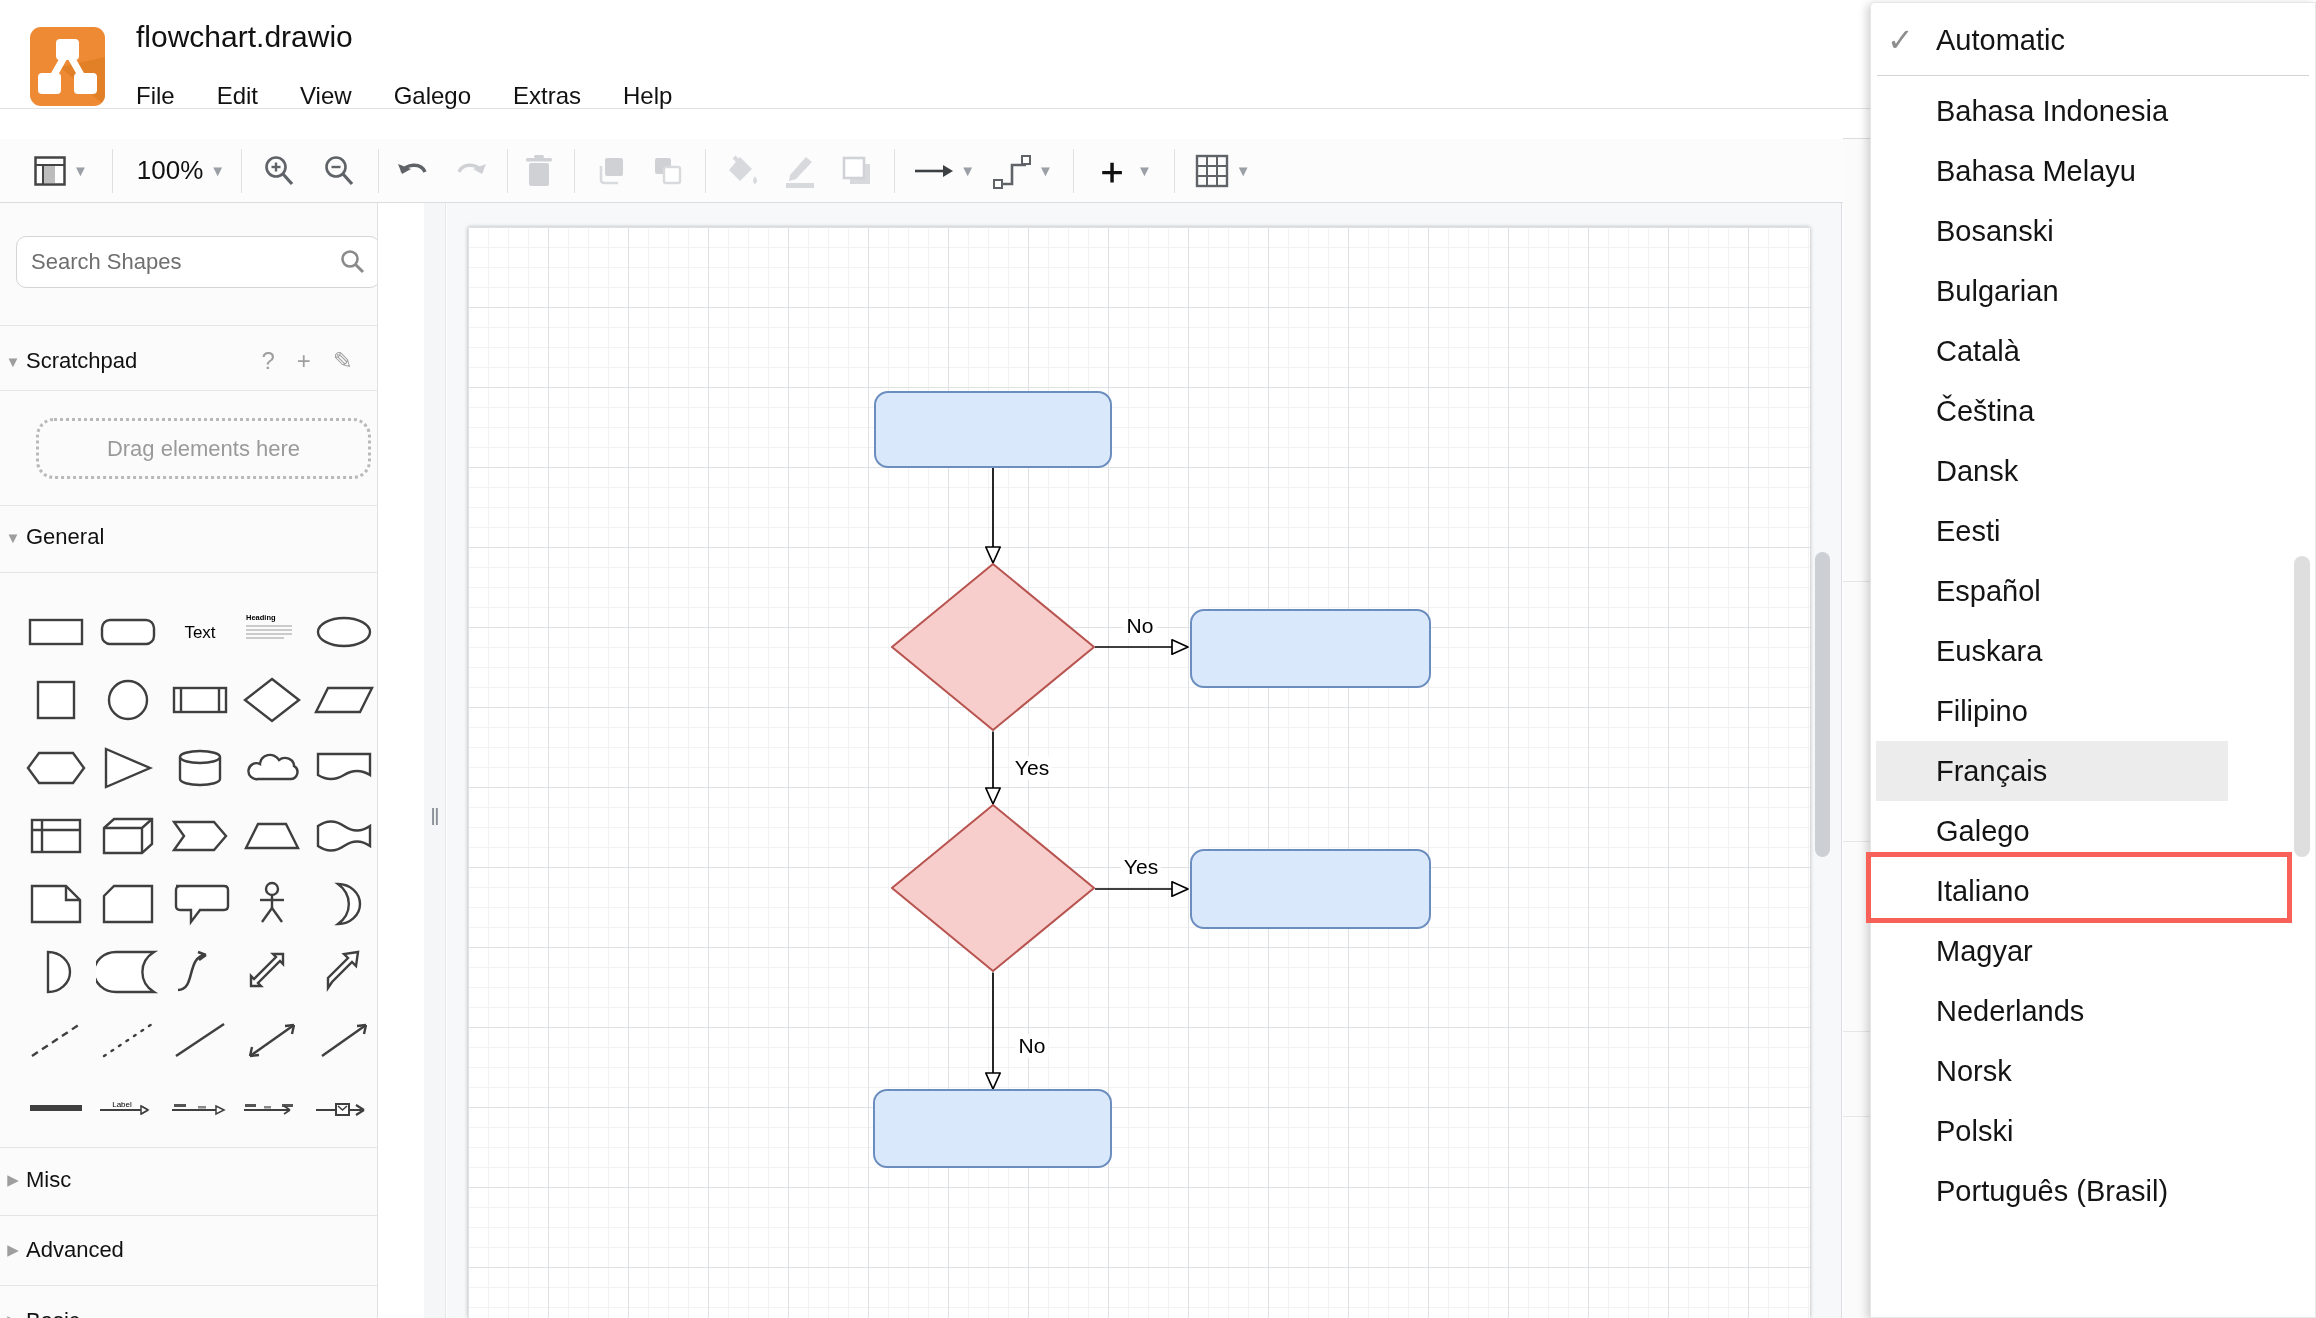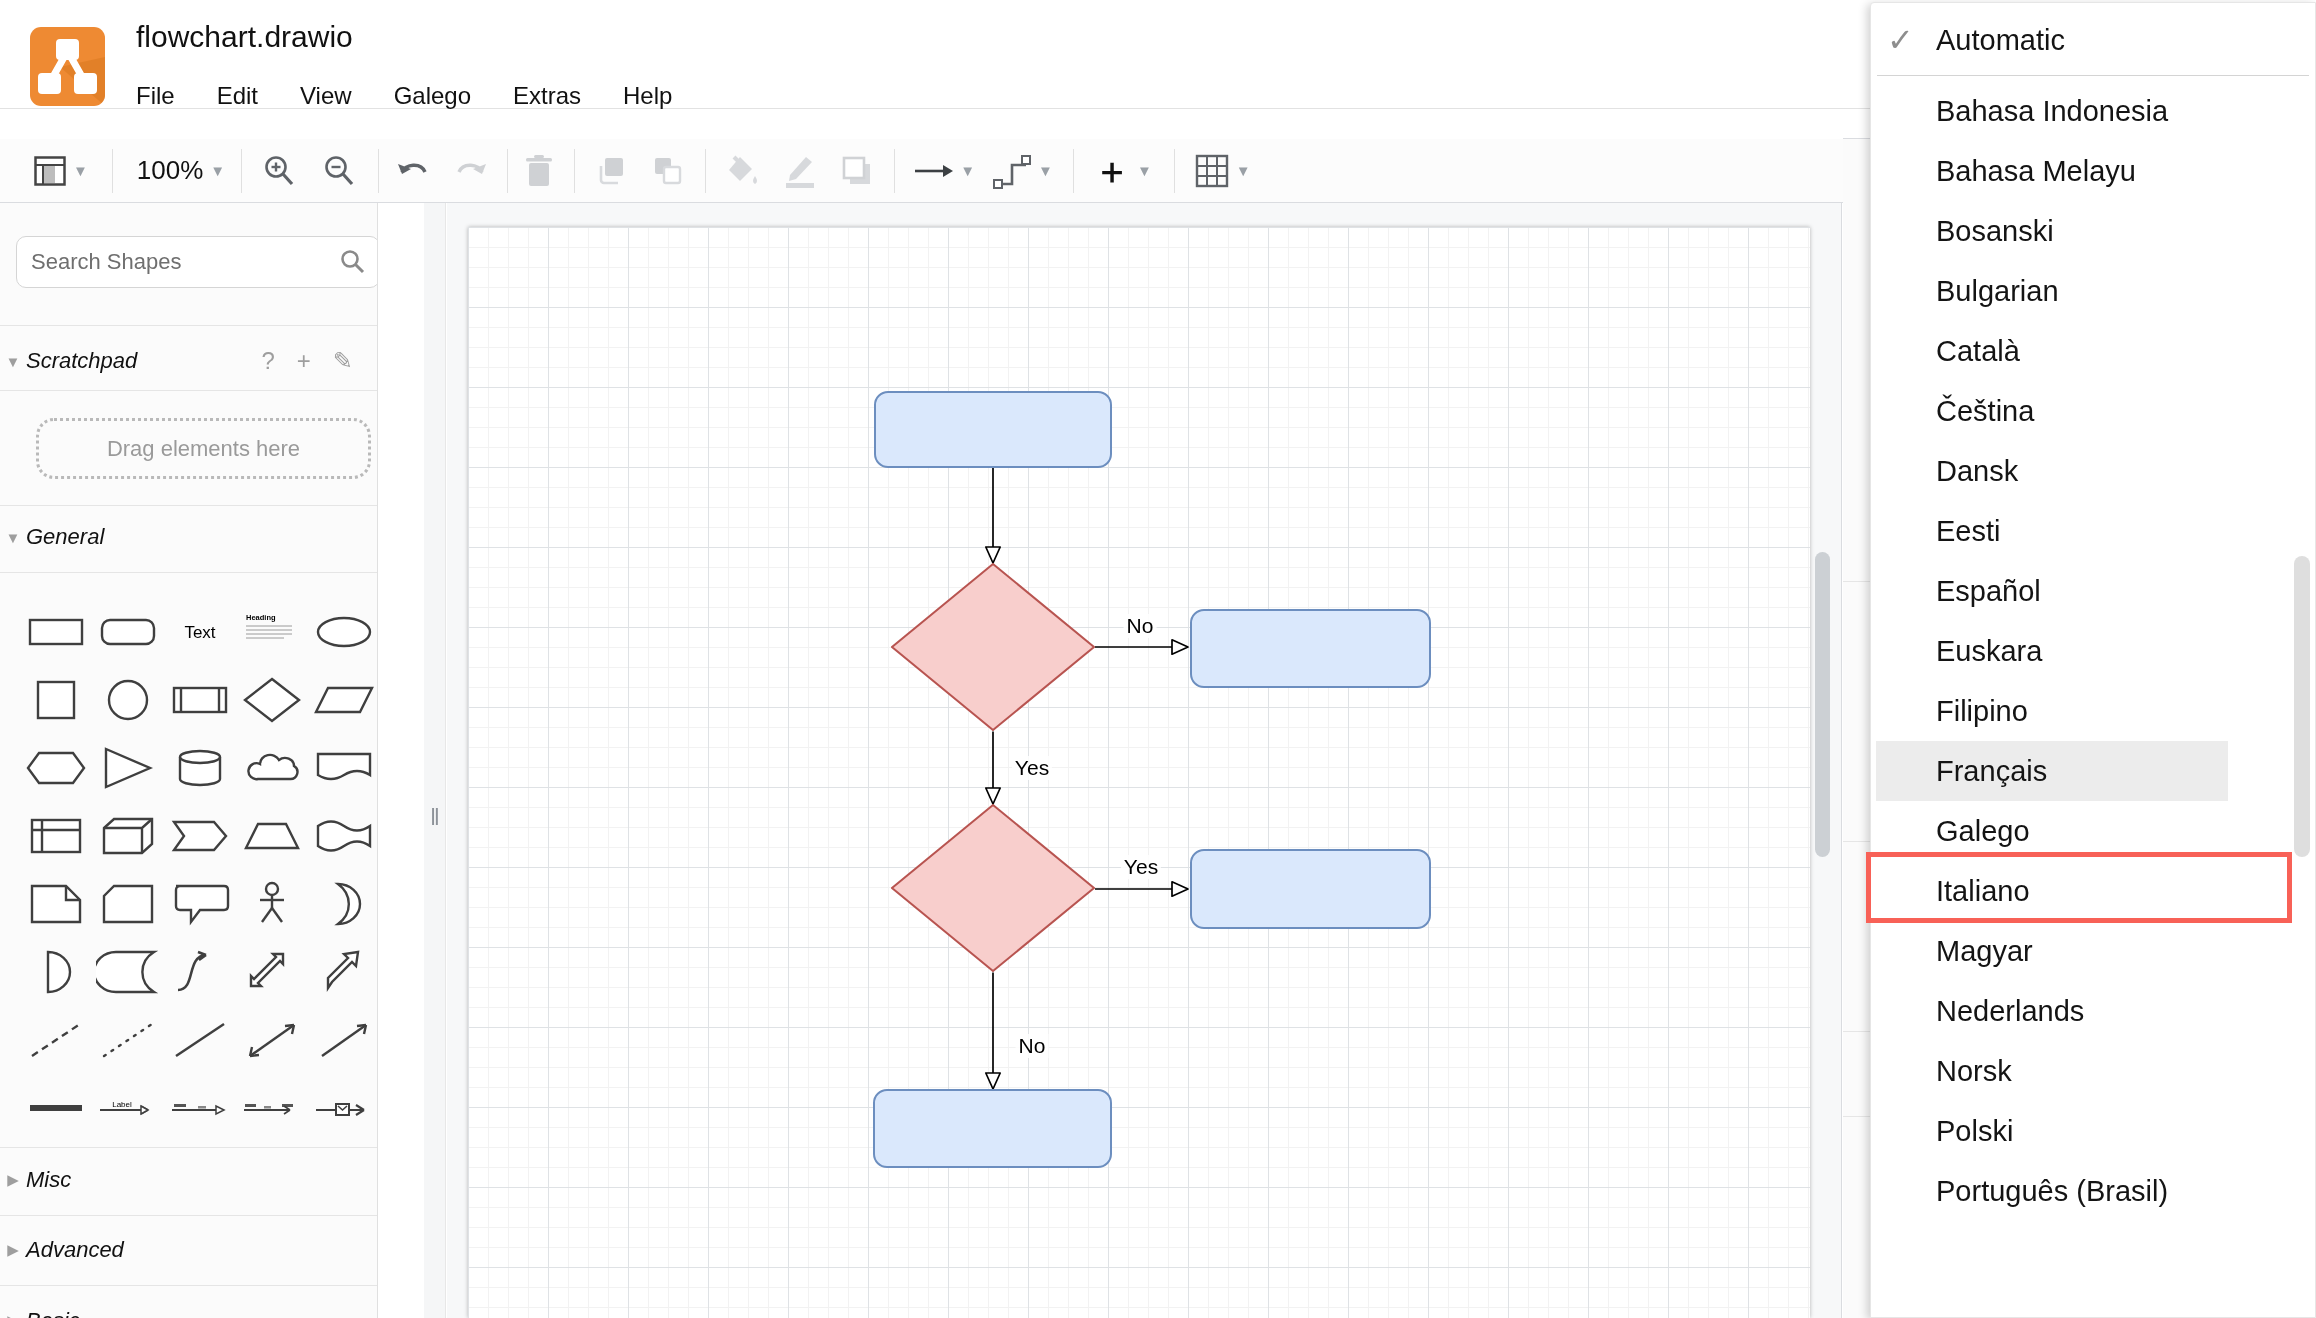--- a/index.html
+++ b/index.html
@@ -31,21 +31,21 @@
   .sidebar { position:absolute; left:0; top:203px; width:378px; height:1115px; background:#fbfbfb;
     border-right:1px solid #e0e0e0; overflow:hidden; }
   .search-box { position:absolute; left:16px; top:33px; width:364px; height:52px; background:#fff;
     border:1px solid #d5d5d5; border-radius:10px; display:flex; align-items:center; padding:0 14px; }
   .search-box input { flex:1; border:none; outline:none; font-size:22px; color:#444; background:transparent;
     font-family:"Liberation Sans", sans-serif; }
   .search-box input::placeholder { color:#6f6f6f; opacity:1; }
   .sb-divider { position:absolute; left:0; width:423px; height:1px; background:#e5e5e5; }
   .section-header { position:absolute; left:0; width:423px; display:flex; align-items:center; }
   .tri { font-size:15px; color:#9e9e9e; width:26px; text-align:center; }
-  .section-title { font-size:22px; color:#111;font-style:italic; }
+  .section-title { font-size:22px; color:#111; }
   .scratch-icons { position:absolute; right:28px; display:flex; gap:22px; align-items:center; }
   .scratch-icons span { font-size:24px; color:#9e9e9e; }
   .scratch-icons .sp-close { color:#a9bed3; font-weight:bold; }
   .drag-area { position:absolute; left:36px; top:215px; width:335px; height:61px; border:3px dotted #b9b9b9;
     border-radius:18px; display:flex; align-items:center; justify-content:center; }
   .drag-area span { font-size:22px; color:#9a9a9a; }
   .shape-grid { position:absolute; left:20px; top:385px; width:376px; display:grid;
     grid-template-columns:repeat(5,72px); grid-auto-rows:68px; }
   .shape-cell { display:flex; align-items:flex-end; justify-content:center; cursor:grab; }
   .shape-cell svg { stroke:#3f3f3f; fill:#fff; stroke-width:2.4; }

